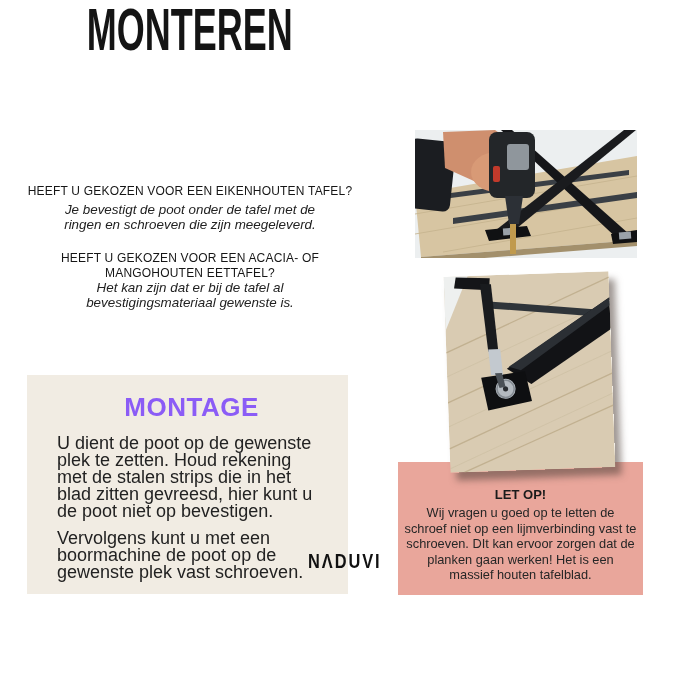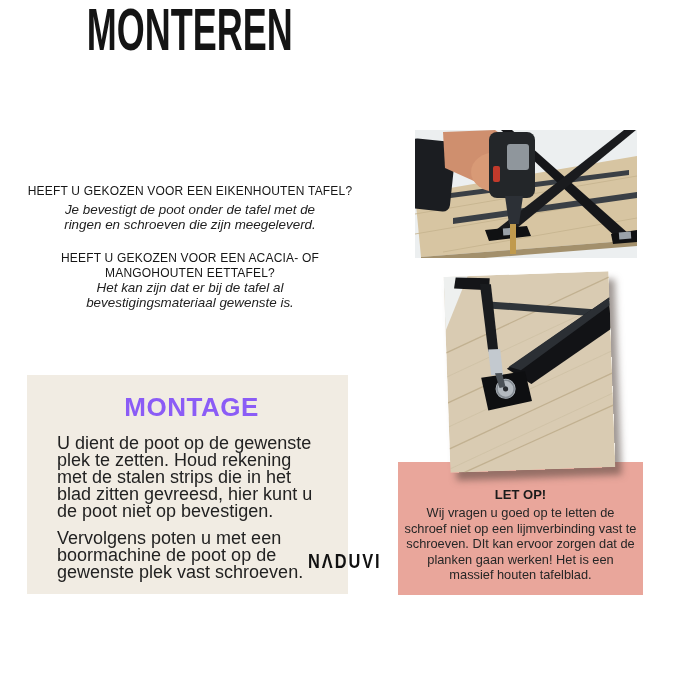--- a/index.html
+++ b/index.html
@@ -60,21 +60,21 @@
   <div class="sec-h h1">HEEFT U GEKOZEN VOOR EEN EIKENHOUTEN TAFEL?</div>
   <div class="sec-b b1">Je bevestigt de poot onder de tafel met de ringen en schroeven die zijn meegeleverd.</div>
 
   <div class="sec-h h2">HEEFT U GEKOZEN VOOR EEN ACACIA- OF MANGOHOUTEN EETTAFEL?</div>
   <div class="sec-b b2">Het kan zijn dat er bij de tafel al bevestigingsmateriaal gewenste is.</div>
 
 
   <div class="montage">
     <h2>MONTAGE</h2>
     <p>U dient de poot op de gewenste plek te zetten. Houd rekening met de stalen strips die in het blad zitten gevreesd, hier kunt u de poot niet op bevestigen.</p>
-    <p>Vervolgens poten u met een boormachine de poot op de gewenste plek vast schroeven.</p>
+    <p>Vervolgens kunt u met een boormachine de poot op de gewenste plek vast schroeven.</p>
   </div>
 
   <div class="brand">NΛDUVI</div>
 
   <div class="warning">
     <h3>LET OP!</h3>
     <p>Wij vragen u goed op te letten de schroef niet op een lijmverbinding vast te schroeven. DIt kan ervoor zorgen dat de planken gaan werken! Het is een massief houten tafelblad.</p>
   </div>
 
   <div class="photo-top">

